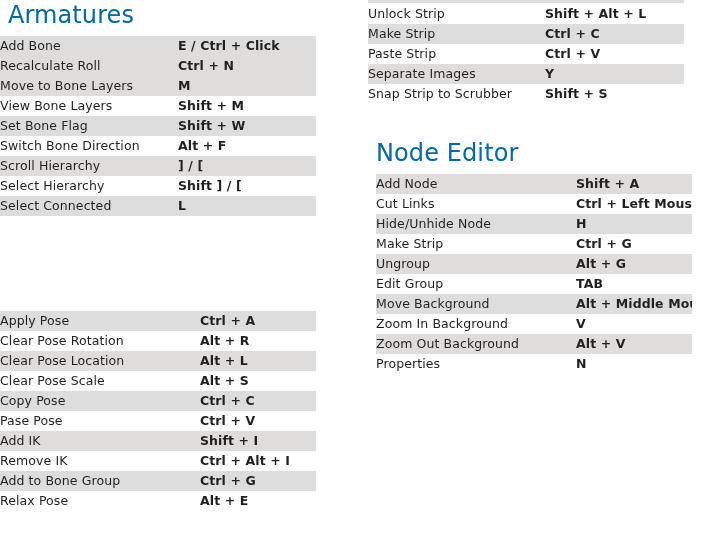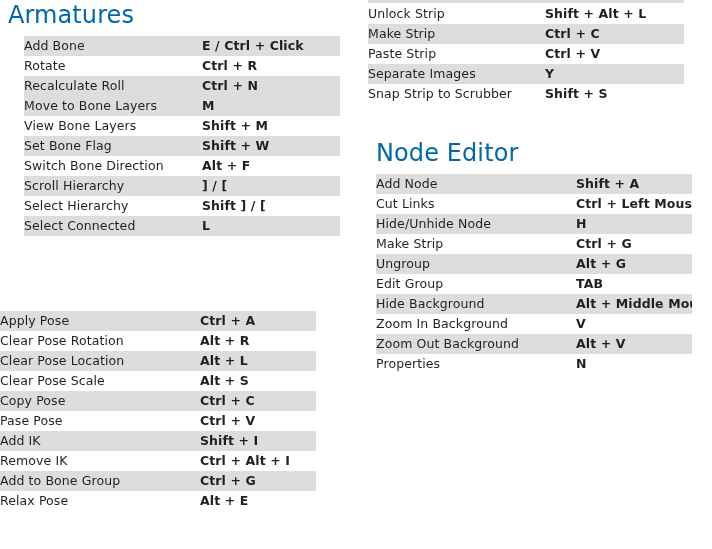--- a/index.html
+++ b/index.html
@@ -83,33 +83,29 @@
 </style>
 </head>
 <body>
 
 <div class="page">
 
   <div class="column left">
 
     <div class="section" style="left:0; top:0; width:356px;">
       <h2 class="section-title">Armatures</h2>
-      <table class="shortcut-table" style="margin-top:6px; width:316px;margin-left:24px;">
+      <table class="shortcut-table" style="margin-top:6px; width:316px;">
         <colgroup>
             <col style="width:178px;">
             <col style="width:138px;">
           </colgroup>
         <tbody>
           <tr class="zebra">
             <td class="action">Add Bone</td>
             <td class="keys">E / Ctrl + Click</td>
-          </tr>
-          <tr>
-            <td class="action">Rotate</td>
-            <td class="keys">Ctrl + R</td>
           </tr>
           <tr class="zebra">
             <td class="action">Recalculate Roll</td>
             <td class="keys">Ctrl + N</td>
           </tr>
           <tr class="zebra">
             <td class="action">Move to Bone Layers</td>
             <td class="keys">M</td>
           </tr>
           <tr>
@@ -254,21 +250,21 @@
           </tr>
           <tr class="zebra">
             <td class="action">Ungroup</td>
             <td class="keys">Alt + G</td>
           </tr>
           <tr>
             <td class="action">Edit Group</td>
             <td class="keys">TAB</td>
           </tr>
           <tr class="zebra">
-            <td class="action">Hide Background</td>
+            <td class="action">Move Background</td>
             <td class="keys">Alt + Middle Mouse</td>
           </tr>
           <tr>
             <td class="action">Zoom In Background</td>
             <td class="keys">V</td>
           </tr>
           <tr class="zebra">
             <td class="action">Zoom Out Background</td>
             <td class="keys">Alt + V</td>
           </tr>

